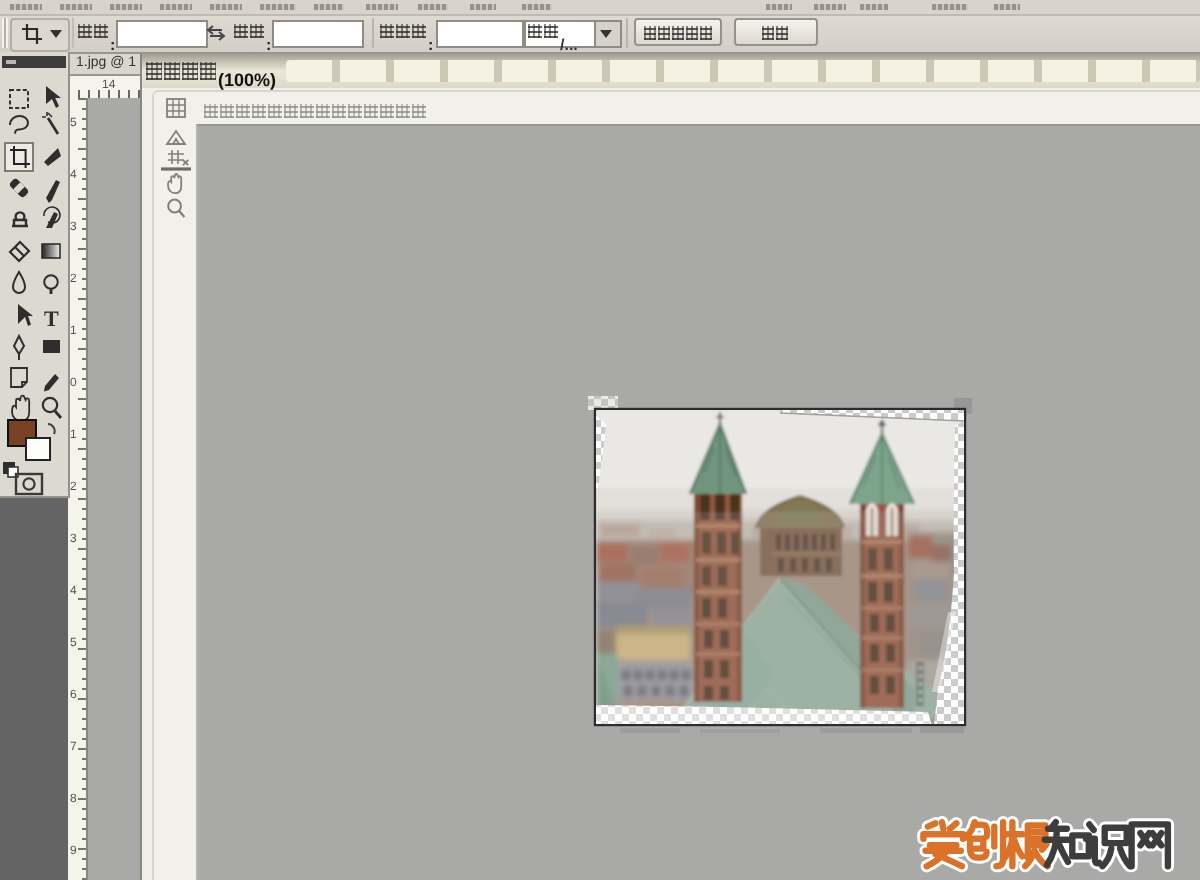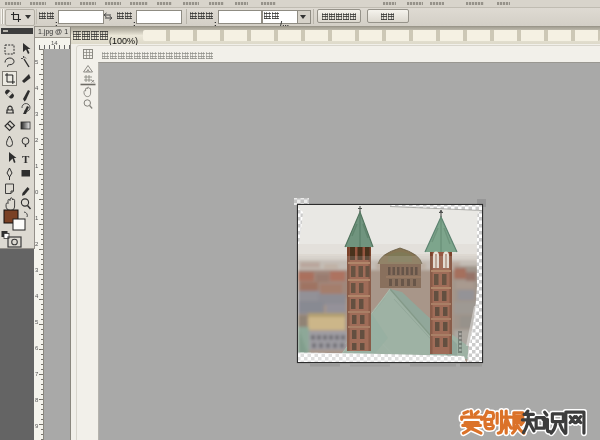--- a/index.html
+++ b/index.html
@@ -185,21 +185,21 @@
 <div class="abs" style="left:1px;top:28px;width:32px;height:6px;background:#3d3d3d;">
 <div class="abs" style="left:2px;top:2px;width:5px;height:2px;background:#b9b6ae;"></div>
     </div>
 <div id="tools"></div>
 
 <div class="abs" style="left:70px;top:27px;width:530px;height:413px;background:#f1efe9;border-left:1px solid #8a877e;"></div>
 
 <div class="abs" style="left:71px;top:27px;width:529px;height:17px;background:linear-gradient(#a39f92,#ebe7d8 50%,#ddd9c9);">
  <div class="abs" style="left:72px;top:3px;width:457px;height:11px;background:repeating-linear-gradient(90deg,#f5f1e3 0 23px,#cdc8b6 23px 27px);border-radius:2px;"></div>
 </div>
-<div class="abs" style="left:73px;top:31px;white-space:nowrap"><span class="g" style="width:8px;height:9px"></span><span class="g" style="width:8px;height:9px"></span><span class="g" style="width:8px;height:9px"></span><span class="g" style="width:8px;height:9px"></span><b style="font-size:9px;color:#111;font-weight:normal;position:relative;top:-1.5px">(100%)</b></div>
+<div class="abs" style="left:73px;top:31px;white-space:nowrap"><span class="g" style="width:8px;height:9px"></span><span class="g" style="width:8px;height:9px"></span><span class="g" style="width:8px;height:9px"></span><span class="g" style="width:8px;height:9px"></span><b style="font-size:9px;color:#111;font-weight:bold;position:relative;top:-1.5px">(100%)</b></div>
 
 <div class="abs" style="left:76px;top:45px;width:524px;height:395px;background:#f2f0ea;border:1px solid #d8d5cc;border-radius:3px 0 0 0;"></div>
 
 <div class="abs" style="left:102px;top:52px"><span class="g light"></span><span class="g light"></span><span class="g light"></span><span class="g light"></span><span class="g light"></span><span class="g light"></span><span class="g light"></span><span class="g light"></span><span class="g light"></span><span class="g light"></span><span class="g light"></span><span class="g light"></span><span class="g light"></span><span class="g light"></span></div>
 
 <div id="dlgtools"></div>
 
 <div class="abs" style="left:98px;top:62px;width:502px;height:378px;background:#a9a9a8;border-top:1px solid #999791;border-left:1px solid #b5b3ad;"></div>
 
 <div id="photo"></div>

